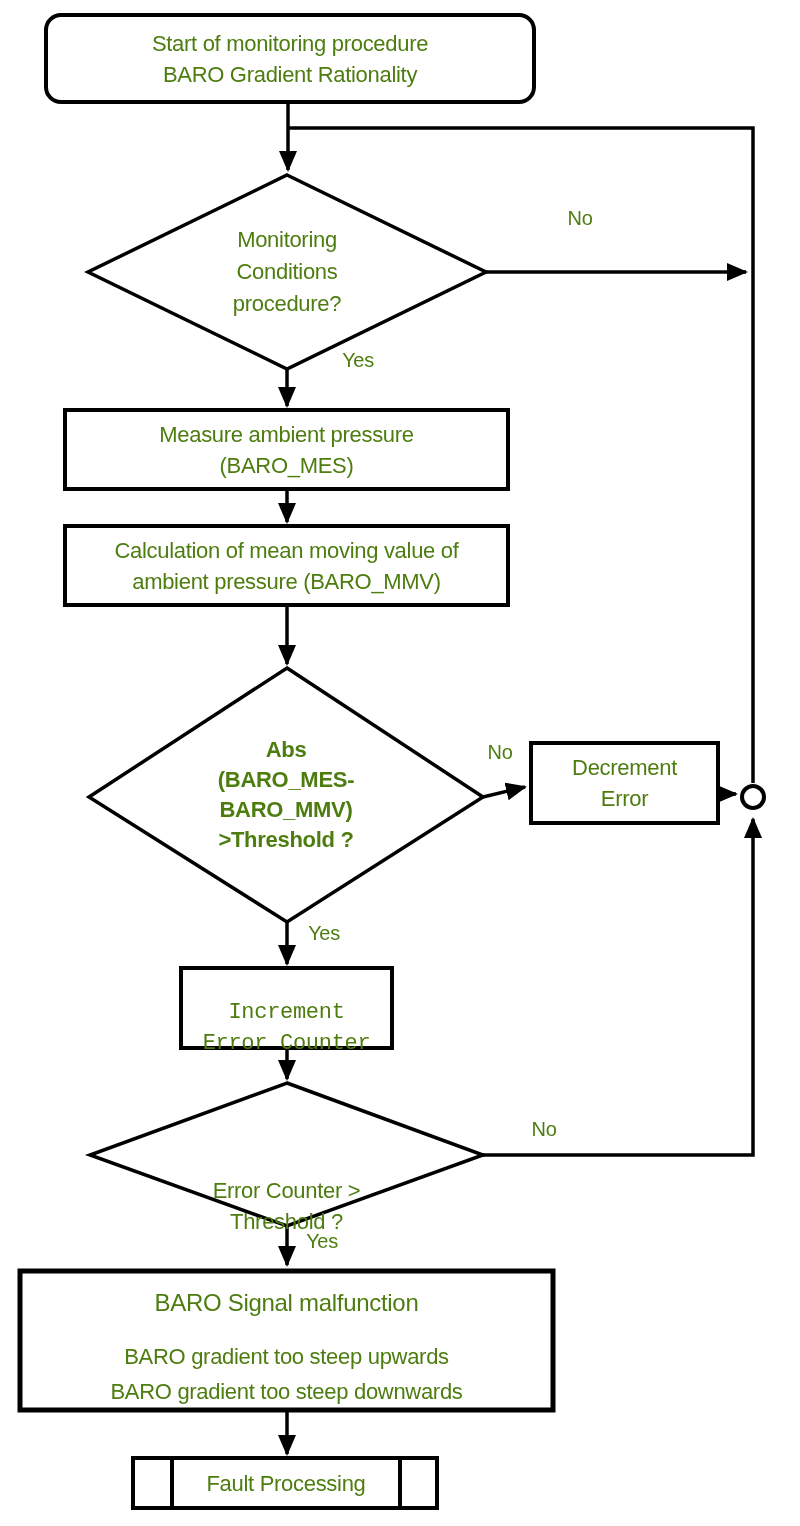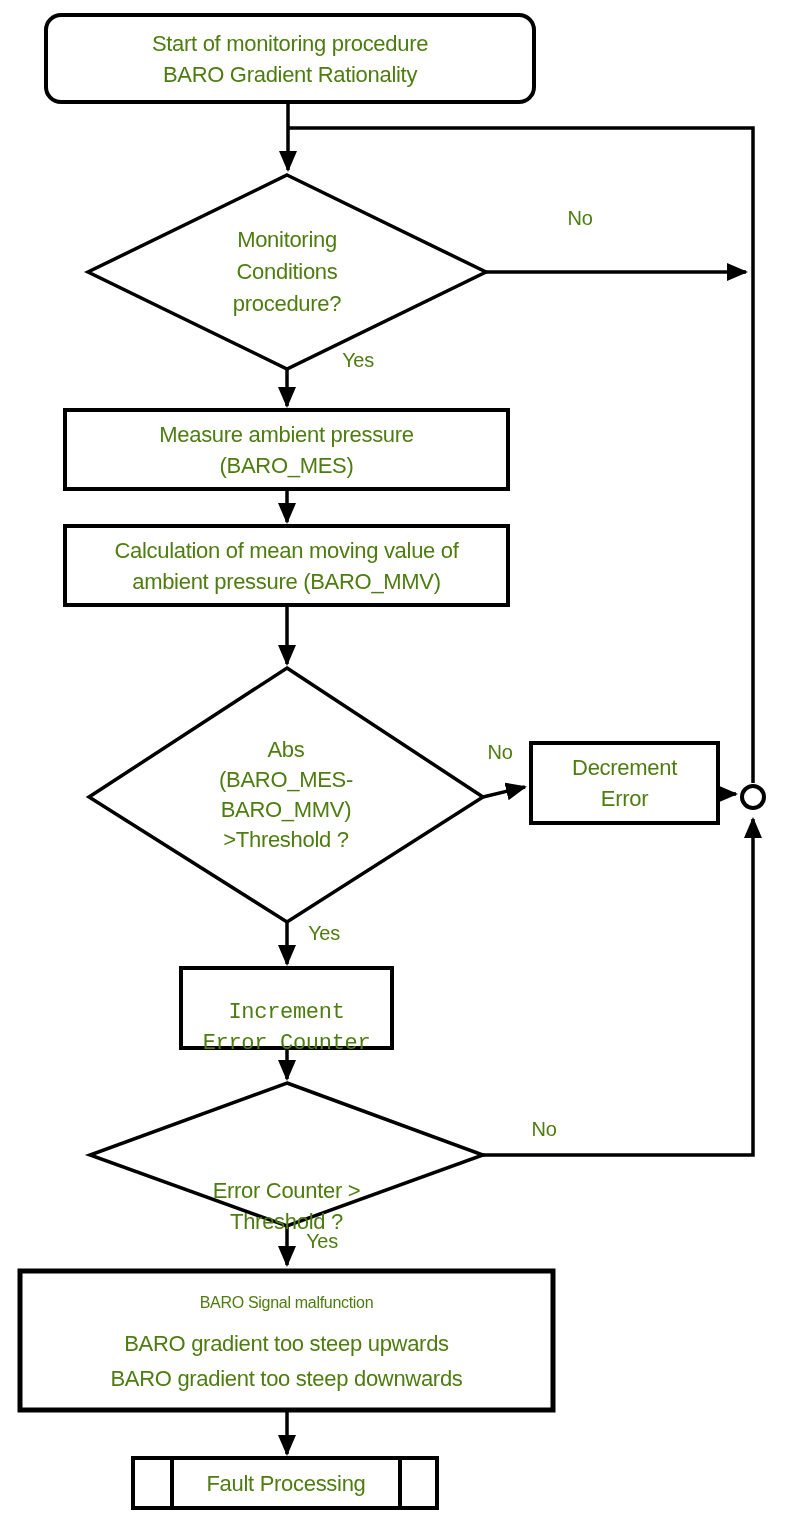--- a/index.html
+++ b/index.html
@@ -34,27 +34,27 @@
   }
   .malfunction-box {
     position: absolute;
     left: 24px; top: 1274px; width: 525px; height: 133px;
     display: flex;
     flex-direction: column;
     align-items: center;
     padding-top: 14px;
   }
   .malfunction-title {
-    font-size: 16px;
+    font-size: 24px;
     line-height: 30px;
     letter-spacing: -0.3px;
     text-align: center;
   }
   .malfunction-body {
-    margin-top: 8px;
+    margin-top: 21px;
     font-size: 22px;
     line-height: 35px;
     letter-spacing: -0.3px;
     text-align: center;
     white-space: pre-line;
   }
 </style>
 </head>
 <body>
 
@@ -102,21 +102,21 @@
   <div class="node-label diamond" style="left:88px; top:175px; width:398px; height:194px; line-height:32px;">Monitoring
 Conditions
 procedure?</div>
 
   <div class="node-label" style="left:65px; top:410px; width:443px; height:79px;">Measure ambient pressure
 (BARO_MES)</div>
 
   <div class="node-label" style="left:65px; top:526px; width:443px; height:79px;">Calculation of mean moving value of
 ambient pressure (BARO_MMV)</div>
 
-  <div class="node-label diamond" style="left:89px; top:668px; width:394px; height:254px; line-height:30px;">Abs
+  <div class="node-label diamond" style="left:89px; top:668px; width:394px; height:254px; line-height:30px;font-weight:bold;">Abs
 (BARO_MES-
 BARO_MMV)
 &gt;Threshold ?</div>
 
   <div class="node-label" style="left:531px; top:743px; width:187px; height:80px;">Decrement
 Error</div>
 
   <div class="node-label" style="left:181px; top:988px; width:211px; height:80px;font-family:Liberation Mono, monospace;">Increment
 Error Counter</div>
 

